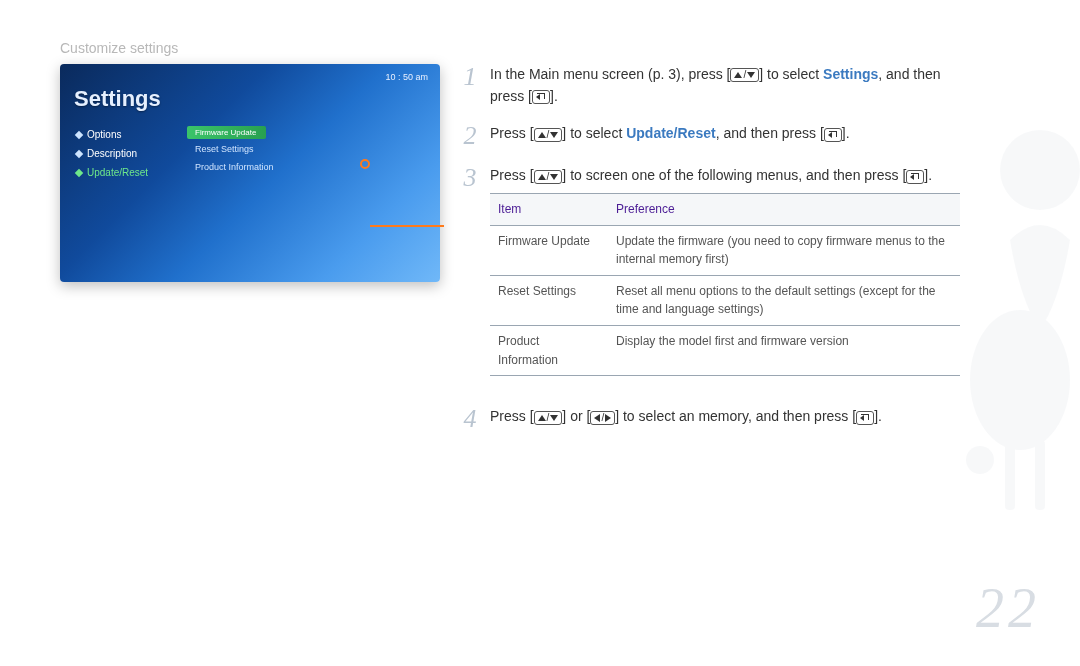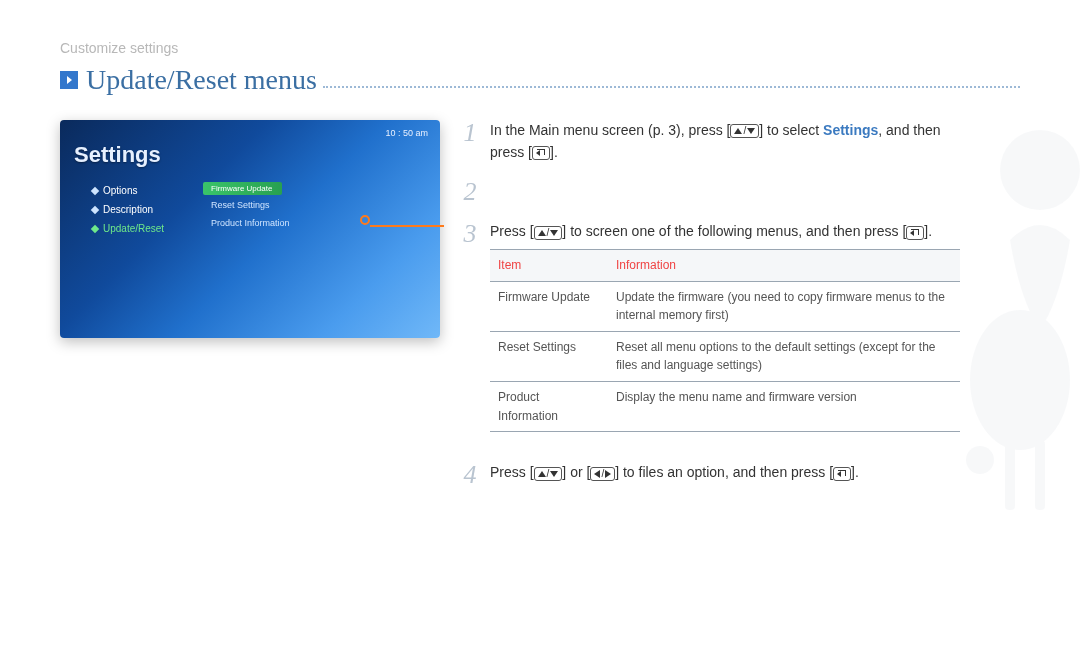--- a/index.html
+++ b/index.html
@@ -82,21 +82,20 @@
   .device-title {
     font-size: 22px;
     font-weight: bold;
     color: #e6f0ff;
     padding: 12px 14px 14px 14px;
     text-shadow: 0 1px 2px rgba(0,0,0,0.4);
   }
   .device-cols {
     display: flex;
     padding: 0 10px;
-    margin-left: 16px;
   }
   .dev-col-left {
     width: 115px;
   }
   .dev-col-right {
     flex: 1;
     padding-left: 2px;
   }
   .dev-item {
     padding: 3px 6px;
@@ -236,21 +235,21 @@
     text-align: left;
     padding: 6px 8px;
     border-bottom: 1px solid #9aa6b2;
     vertical-align: top;
     color: #555;
   }
   .desc-table thead th {
     border-top: 1px solid #9aa6b2;
     background: #f5f7f9;
     font-weight: normal;
-    color: #ef4444;
+    color: #4c1d95;
   }
   .desc-table td:first-child, .desc-table th:first-child {
     width: 118px;
   }
 
   
   .page-num {
     position: absolute;
     right: 40px;
     bottom: 26px;
@@ -269,25 +268,20 @@
     height: 420px;
     opacity: 0.35;
   }
 </style>
 </head>
 <body>
 
 <div class="page">
   <div class="breadcrumb">Customize settings</div>
 
-  <div class="section-header">
-    <span class="section-icon"></span>
-    <span class="section-title">Update/Reset menus</span>
-    <span class="dotted-line"></span>
-  </div>
 
   <div class="content-row">
 
     <div class="device-shot">
       <div class="device-time">10 : 50 am</div>
       <div class="device-title">Settings</div>
       <div class="device-cols">
         <div class="dev-col-left">
           <div class="dev-item">
               <span class="diamond"></span>
@@ -320,70 +314,76 @@
         <div class="step-body">
           <span>In the Main menu screen (p. 3), press [</span><span class="keybox"><span class="tri-up"></span>/<span class="tri-down"></span></span><span>] to select</span>
           <span class="hl">Settings</span><span>, and then press [</span><span class="keybox">
               <span class="enter-icon"></span>
             </span><span>].</span>
         </div>
       </div>
 
       <div class="step">
         <div class="step-num">2</div>
+        <div class="step-body">
+          <span>Press [</span><span class="keybox"><span class="tri-up"></span>/<span class="tri-down"></span></span><span>] to select </span><span class="hl">Update/Reset</span><span>, and then press [</span><span class="keybox">
+              <span class="enter-icon"></span>
+            </span><span>].</span>
+        </div>
       </div>
 
       <div class="step">
         <div class="step-num">3</div>
         <div class="step-body">
           <span>Press [</span><span class="keybox"><span class="tri-up"></span>/<span class="tri-down"></span></span><span>] to screen one of the following menus, and then press [</span><span class="keybox">
               <span class="enter-icon"></span>
             </span><span>].</span>
 
           <table class="desc-table">
             <thead>
               <tr>
                 <th>Item</th>
-                <th>Information</th>
+                <th>Preference</th>
               </tr>
             </thead>
             <tbody>
               <tr>
                 <td>Firmware Update</td>
                 <td>Update the firmware (you need to copy firmware menus to the internal memory first)</td>
               </tr>
               <tr>
                 <td>Reset Settings</td>
-                <td>Reset all menu options to the default settings (except for the files and language settings)</td>
+                <td>Reset all menu options to the default settings (except for the time and language settings)</td>
               </tr>
               <tr>
                 <td>Product Information</td>
-                <td>Display the menu name and firmware version</td>
+                <td>Display the model first and firmware version</td>
               </tr>
             </tbody>
           </table>
         </div>
       </div>
 
       <div class="step">
         <div class="step-num">4</div>
         <div class="step-body">
-          <span>Press [</span><span class="keybox"><span class="tri-up"></span>/<span class="tri-down"></span></span><span>] or [</span><span class="keybox"><span class="tri-left"></span>/<span class="tri-right"></span></span><span>] to files an option, and then press [</span><span class="keybox">
+          <span>Press [</span><span class="keybox"><span class="tri-up"></span>/<span class="tri-down"></span></span><span>] or [</span><span class="keybox"><span class="tri-left"></span>/<span class="tri-right"></span></span><span>] to select an memory, and then press [</span><span class="keybox">
               <span class="enter-icon"></span>
             </span><span>].</span>
         </div>
       </div>
 
     </div>
   </div>
 
   <svg class="watermark" viewBox="0 0 130 420">
     <g fill="#e9ecef">
       <ellipse cx="90" cy="50" rx="40" ry="40"></ellipse>
       <path d="M60 120 q30 -30 60 0 q-10 60 -30 90 q-20 -30 -30 -90 z"></path>
       <ellipse cx="70" cy="260" rx="50" ry="70"></ellipse>
       <rect x="55" y="320" width="10" height="70" rx="4"></rect>
       <rect x="85" y="320" width="10" height="70" rx="4"></rect>
       <circle cx="30" cy="340" r="14"></circle>
     </g>
   </svg>
 
+  <div class="page-num">22</div>
 </div>
 
 </body></html>

